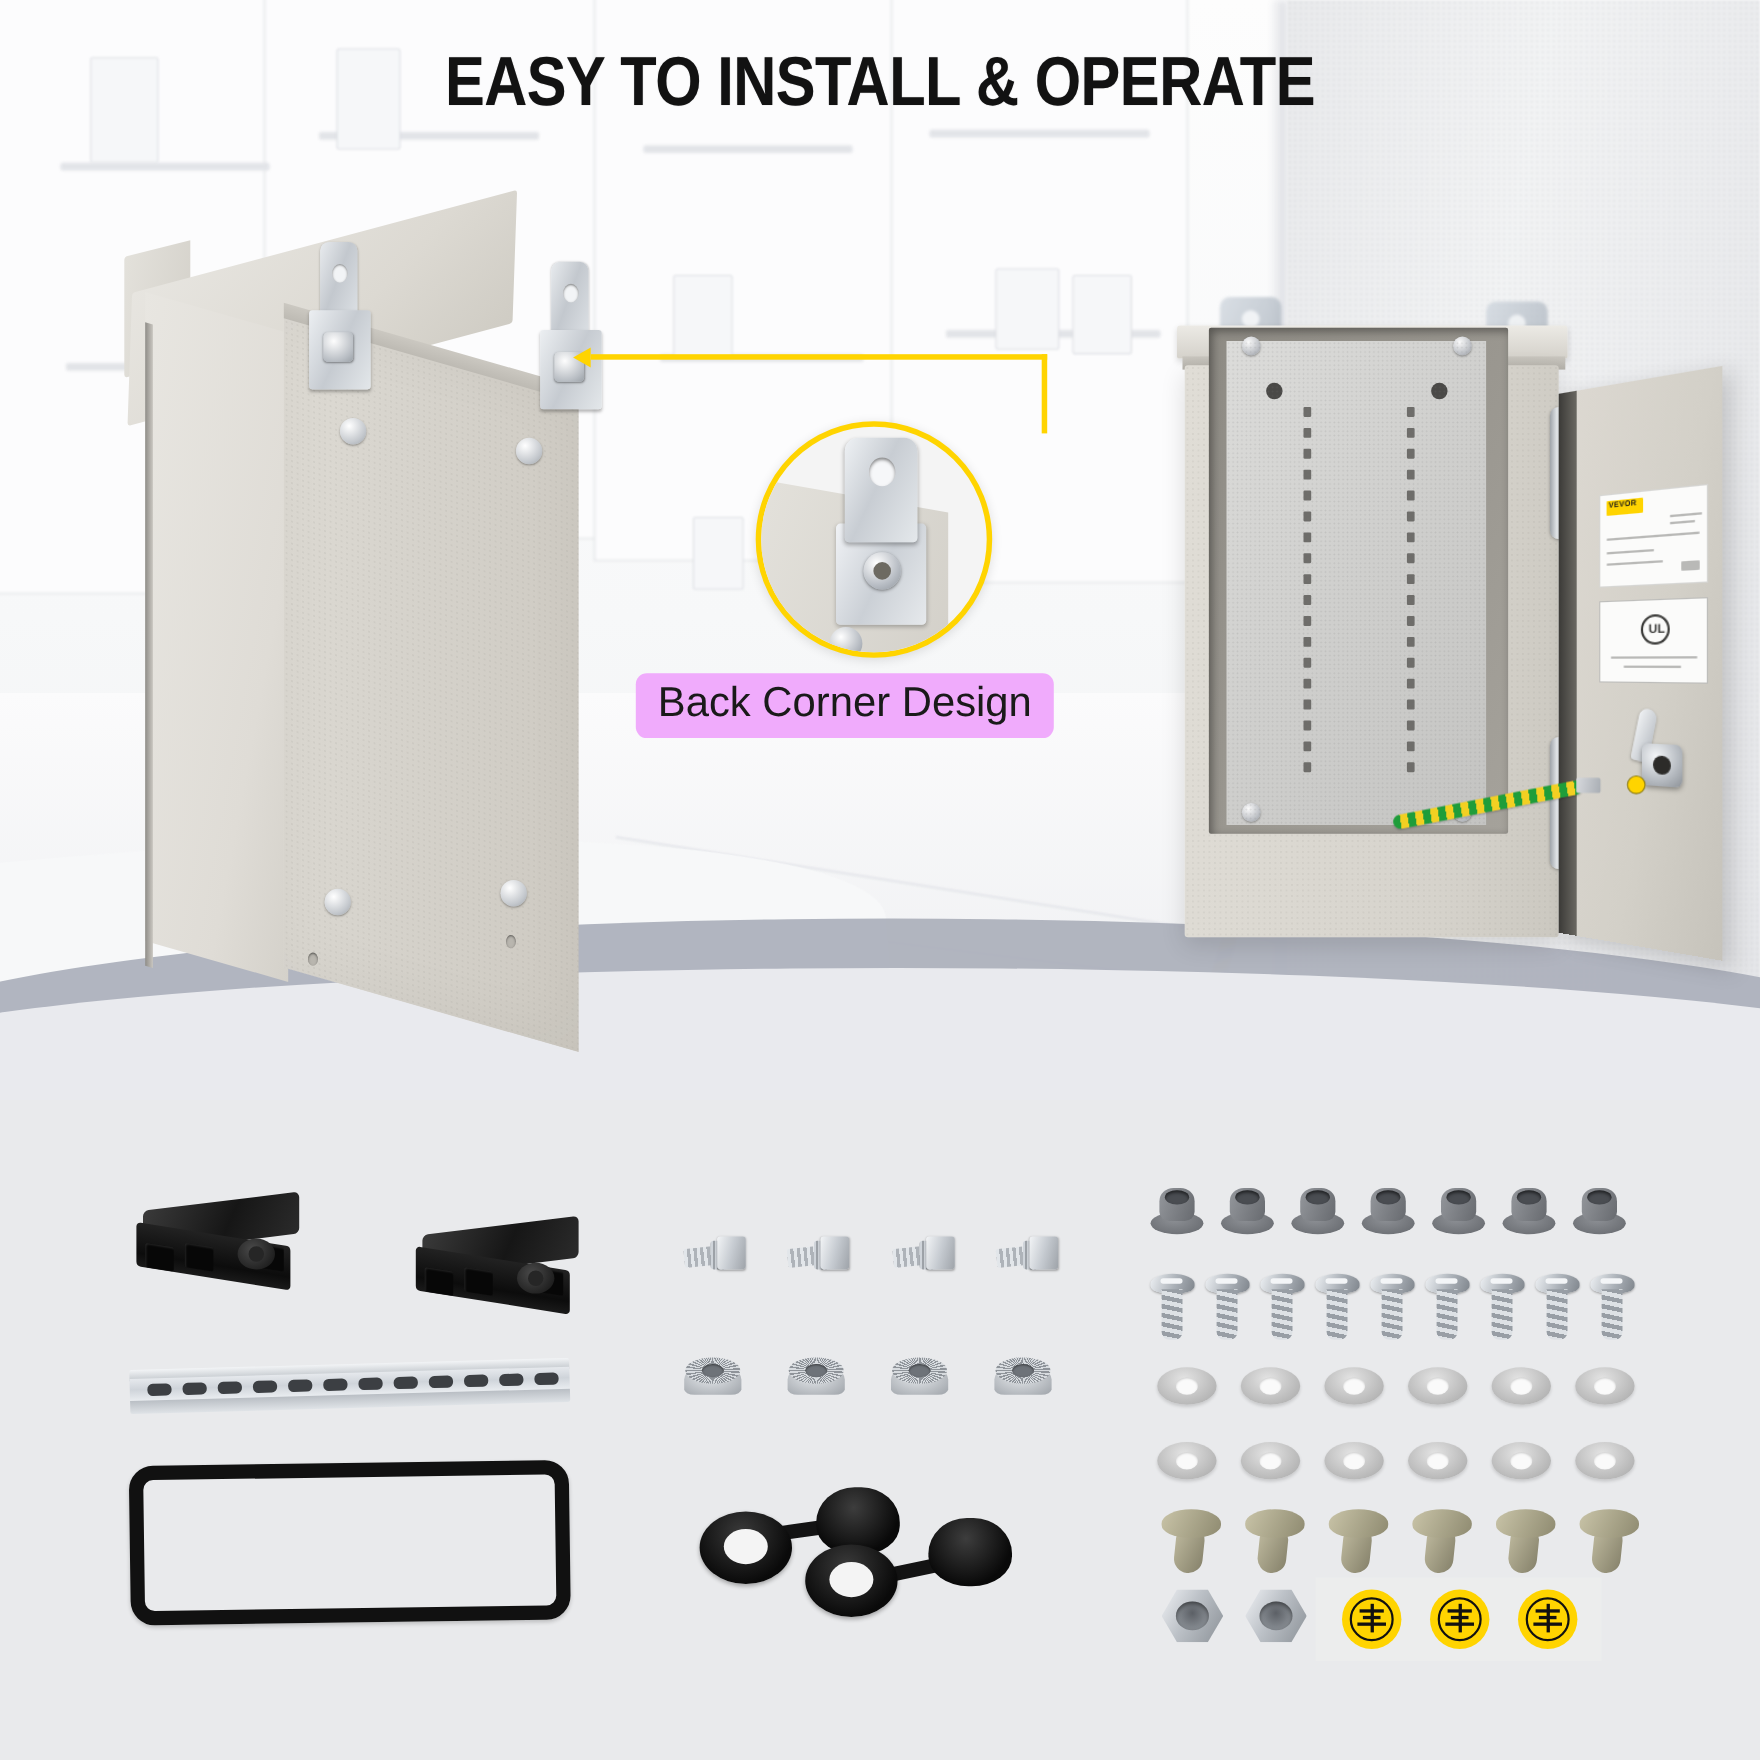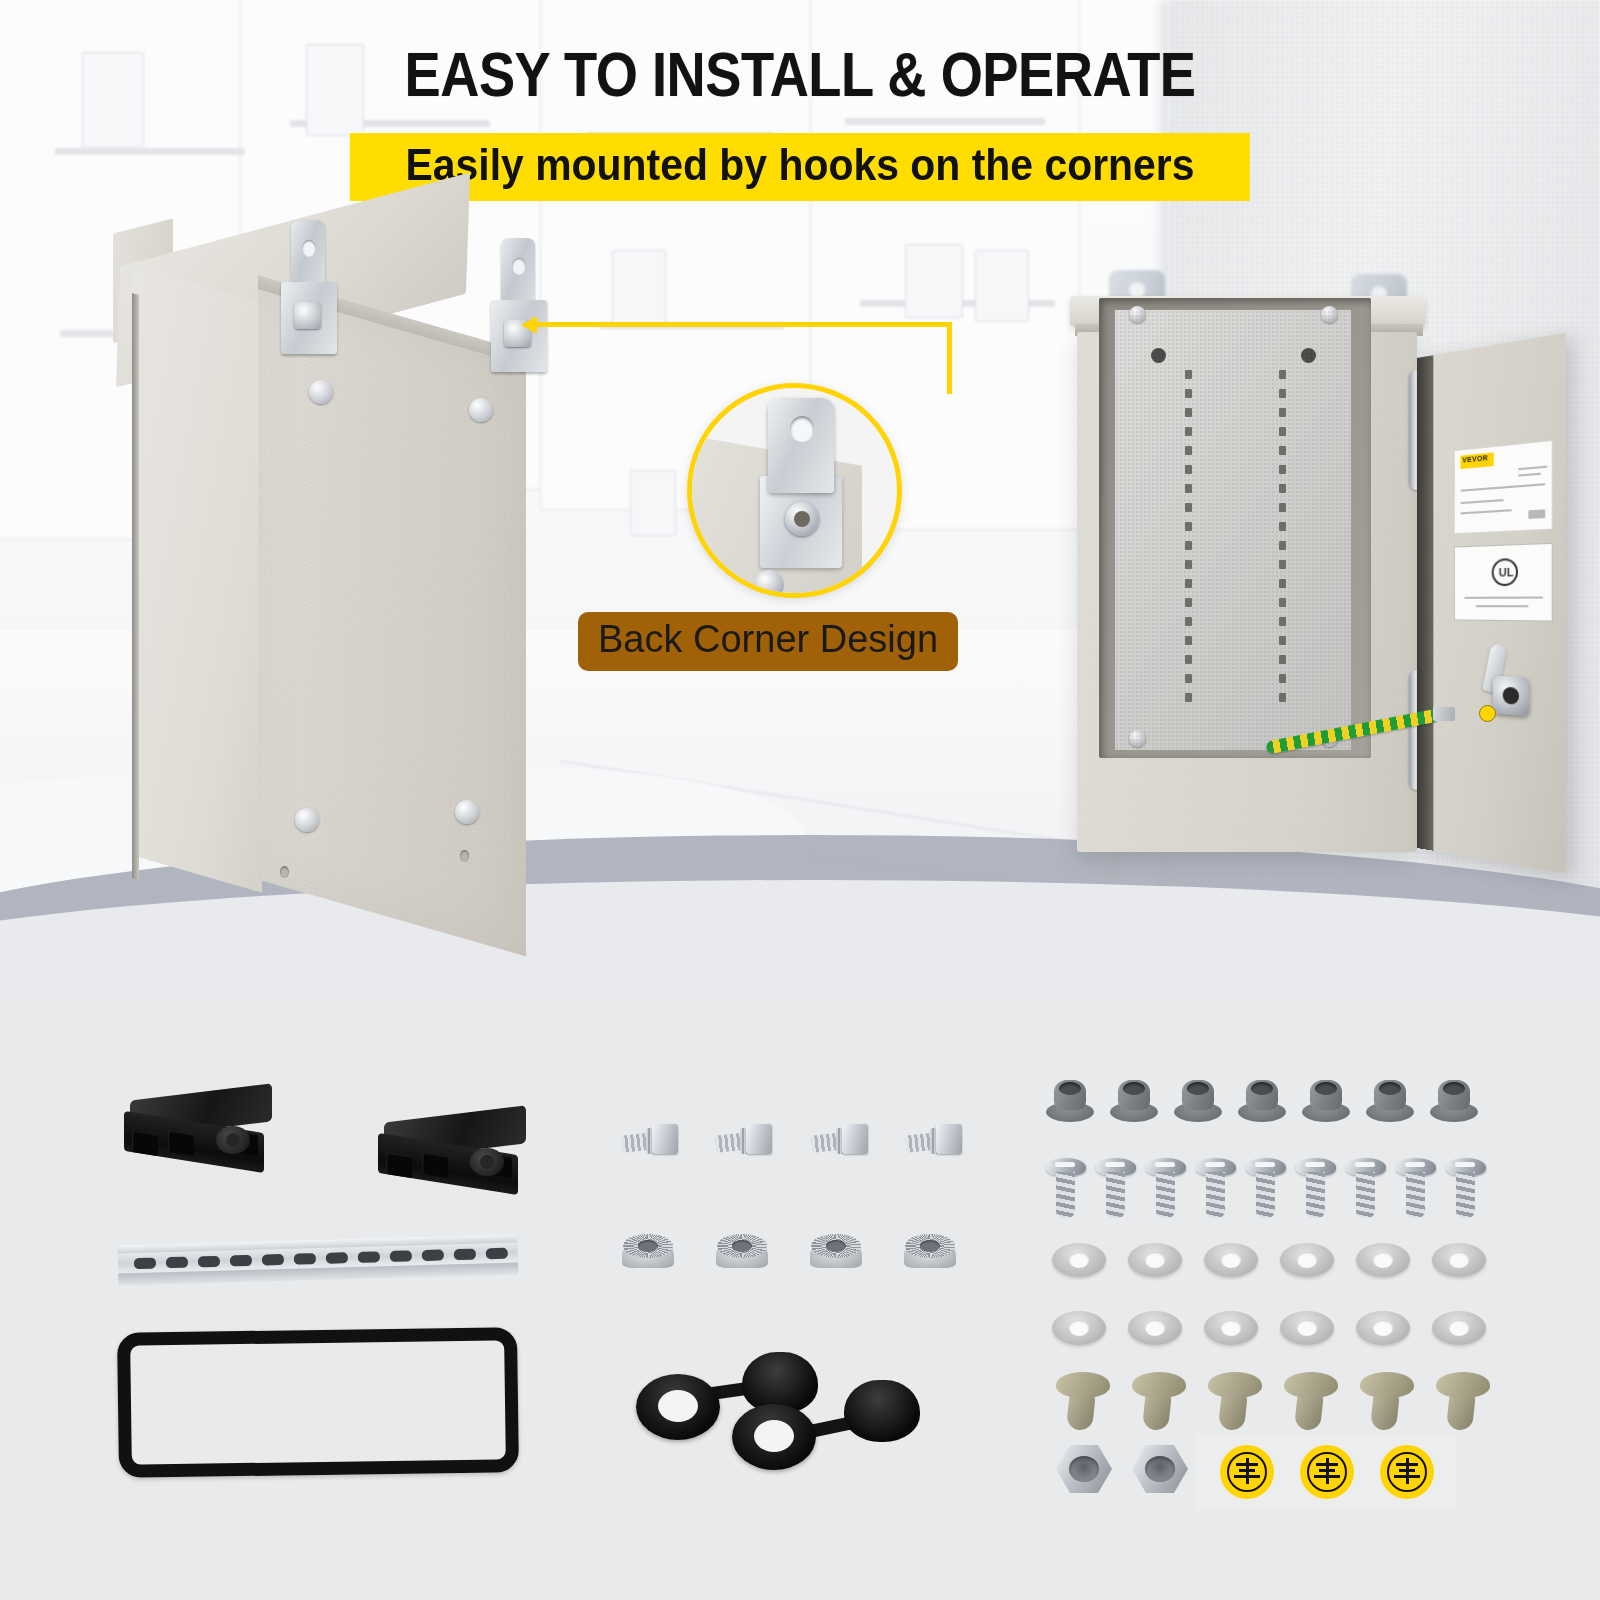--- a/index.html
+++ b/index.html
@@ -215,21 +215,21 @@
     border-radius:50%;
     background:radial-gradient(circle at 35% 30%,#ffffff,#b4b9c0 65%,#8b9097);
   }
   .leader{ position:absolute; background:#FFD400; }
   .leader-arrow{
     position:absolute; left:521px; top:316px; width:0; height:0;
     border-top:9px solid transparent; border-bottom:9px solid transparent;
     border-right:16px solid #FFD400;
   }
   .pill-yellow{
-    position:absolute; background:#a16207; border-radius:10px;
+    position:absolute; background:#f0abfc; border-radius:10px;
     padding:6px 20px 10px; white-space:nowrap;text-align:right;
   }
   .pill-yellow span{ font-size:38px; font-weight:400; color:#1a1a1a; }
 
   
   .encl-right{ position:absolute; left:1065px; top:270px; width:520px; height:610px; }
   .er-hood{
     position:absolute; left:5px; top:26px; width:355px; height:30px;
     background:linear-gradient(180deg,#eceae5,#d4d1ca);
     border-radius:3px 3px 2px 2px;
@@ -626,23 +626,20 @@
 
     <div class="wall-right-edge"></div>
     <div class="wall-right"></div>
 
     <div class="sweep-left-white"></div>
     <div class="sweep"></div>
     <div class="sweep2"></div>
   </div>
 
   <div class="headline">EASY TO INSTALL &amp; OPERATE</div>
-  <div class="subbar">
-    <span>Easily mounted by hooks on the corners</span>
-  </div>
 
   <div class="encl-left">
     <div class="el-hood"></div>
     <div class="el-top"></div>
     <div class="el-side"></div>
     <div class="el-hingestrip"></div>
     <div class="el-face"></div>
     <div class="el-lip"></div>
 
     <div class="bracket" style="left:168px; top:2px;">

